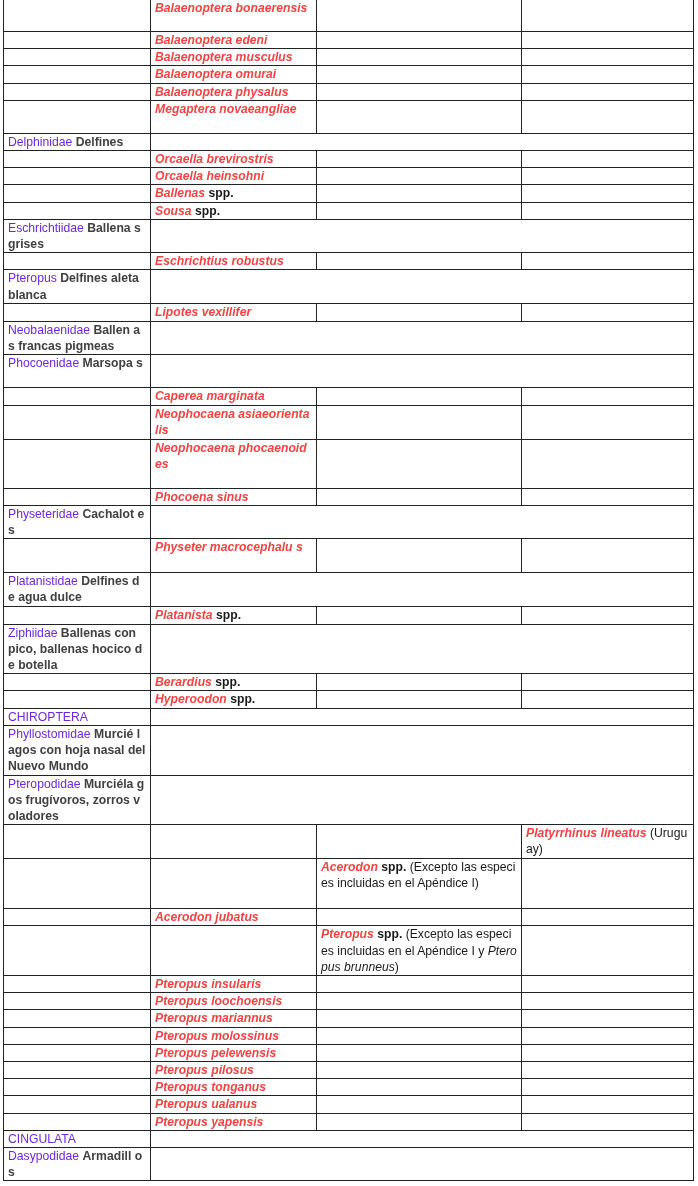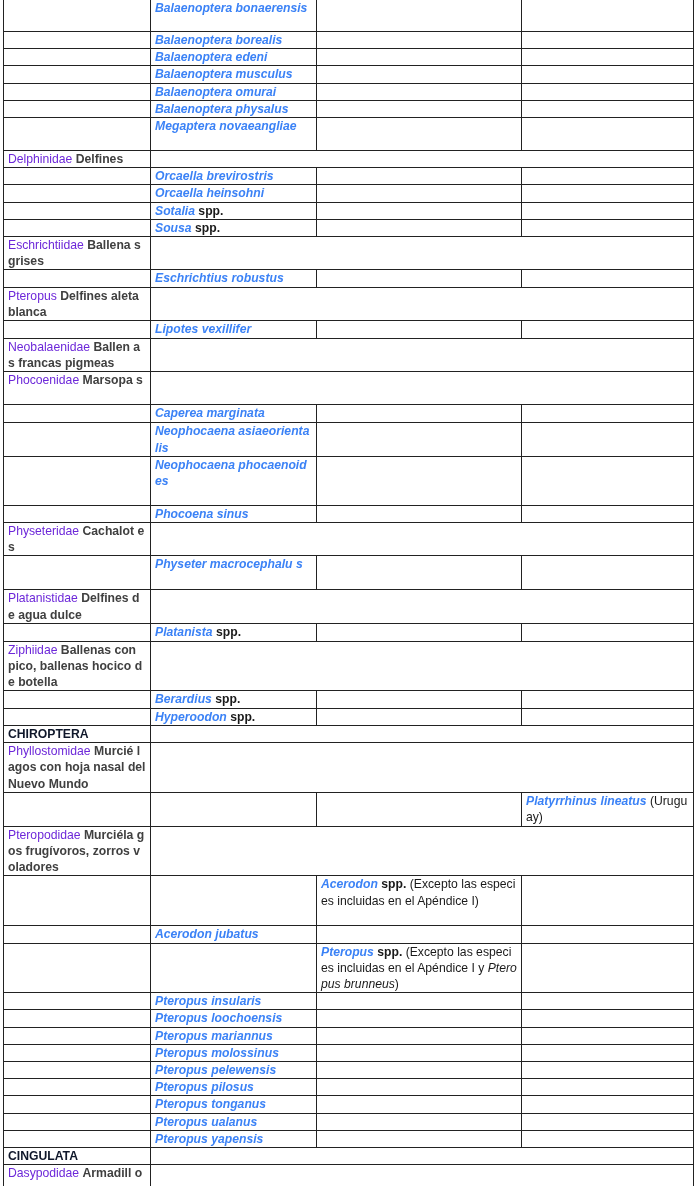--- a/index.html
+++ b/index.html
@@ -3,24 +3,24 @@
 <meta charset="utf-8">
 <style>
   html, body { margin: 0; padding: 0; background: #ffffff; }
   body { width: 698px; height: 1186px; overflow: hidden; position: relative;
          font-family: "Liberation Sans", sans-serif; color: #1a1a1a; }
   table.cites { position: absolute; left: 3px; top: -1px; width: 690px;
     border-collapse: collapse; table-layout: fixed; font-size: 12.2px; line-height: 16.2px; }
   table.cites td { border: 1.6px solid #222; padding: 0 4px; vertical-align: top;
     word-break: break-all; overflow-wrap: anywhere; }
   col.c1 { width: 147px; } col.c2 { width: 166px; } col.c3 { width: 205px; } col.c4 { width: 172px; }
-  .sp { font-weight: bold; font-style: italic; color: #3b82f6; }
+  .sp { font-weight: bold; font-style: italic; color: #ef4444; }
   .fam { font-weight: normal; color: #6d28d9; }
   .com { font-weight: 600; color: #404040; }
-  .ord { font-weight: bold; color: #0f172a; }
+  .ord { font-weight: normal; color: #6d28d9; }
   .plain { font-weight: normal; font-style: normal; }
   .it { font-style: italic; font-weight: normal; }
   .b { font-weight: bold; }
 </style>
 </head>
 <body>
 
 <table class="cites">
   <colgroup>
       <col class="c1">
@@ -30,26 +30,20 @@
     </colgroup>
   <tbody id="tbody">
       <tr style="height: 32px;">
         <td></td>
         <td><span class="sp">Balaenoptera bonaerensis</span></td>
         <td></td>
         <td></td>
       </tr>
       <tr style="height: 16px;">
         <td></td>
-        <td><span class="sp">Balaenoptera borealis</span></td>
-        <td></td>
-        <td></td>
-      </tr>
-      <tr style="height: 16px;">
-        <td></td>
         <td><span class="sp">Balaenoptera edeni</span></td>
         <td></td>
         <td></td>
       </tr>
       <tr style="height: 16px;">
         <td></td>
         <td><span class="sp">Balaenoptera musculus</span></td>
         <td></td>
         <td></td>
       </tr>
@@ -82,21 +76,21 @@
         <td></td>
       </tr>
       <tr style="height: 16px;">
         <td></td>
         <td><span class="sp">Orcaella heinsohni</span></td>
         <td></td>
         <td></td>
       </tr>
       <tr style="height: 16px;">
         <td></td>
-        <td><span class="sp">Sotalia</span> <span class="b">spp.</span></td>
+        <td><span class="sp">Ballenas</span> <span class="b">spp.</span></td>
         <td></td>
         <td></td>
       </tr>
       <tr style="height: 17px;">
         <td></td>
         <td><span class="sp">Sousa</span> <span class="b">spp.</span></td>
         <td></td>
         <td></td>
       </tr>
       <tr style="height: 33px;">
@@ -188,29 +182,29 @@
         <td></td>
       </tr>
       <tr style="height: 17px;">
         <td><span class="ord">CHIROPTERA</span></td>
         <td colspan="3"></td>
       </tr>
       <tr style="height: 49px;">
         <td><span class="fam">Phyllostomidae</span> <span class="com">Murcié lagos con hoja nasal del Nuevo Mundo</span></td>
         <td colspan="3"></td>
       </tr>
+      <tr style="height: 49px;">
+        <td><span class="fam">Pteropodidae</span> <span class="com">Murciéla gos frugívoros, zorros voladores</span></td>
+        <td colspan="3"></td>
+      </tr>
       <tr style="height: 34px;">
         <td></td>
         <td></td>
         <td></td>
         <td><span class="sp">Platyrrhinus lineatus</span> <span class="plain">(Uruguay)</span></td>
-      </tr>
-      <tr style="height: 49px;">
-        <td><span class="fam">Pteropodidae</span> <span class="com">Murciéla gos frugívoros, zorros voladores</span></td>
-        <td colspan="3"></td>
       </tr>
       <tr style="height: 50px;">
         <td></td>
         <td></td>
         <td><span class="sp">Acerodon</span> <span class="b">spp.</span> <span class="plain">(Excepto las especies incluidas en el Apéndice I)</span></td>
         <td></td>
       </tr>
       <tr style="height: 16px;">
         <td></td>
         <td><span class="sp">Acerodon jubatus</span></td>

